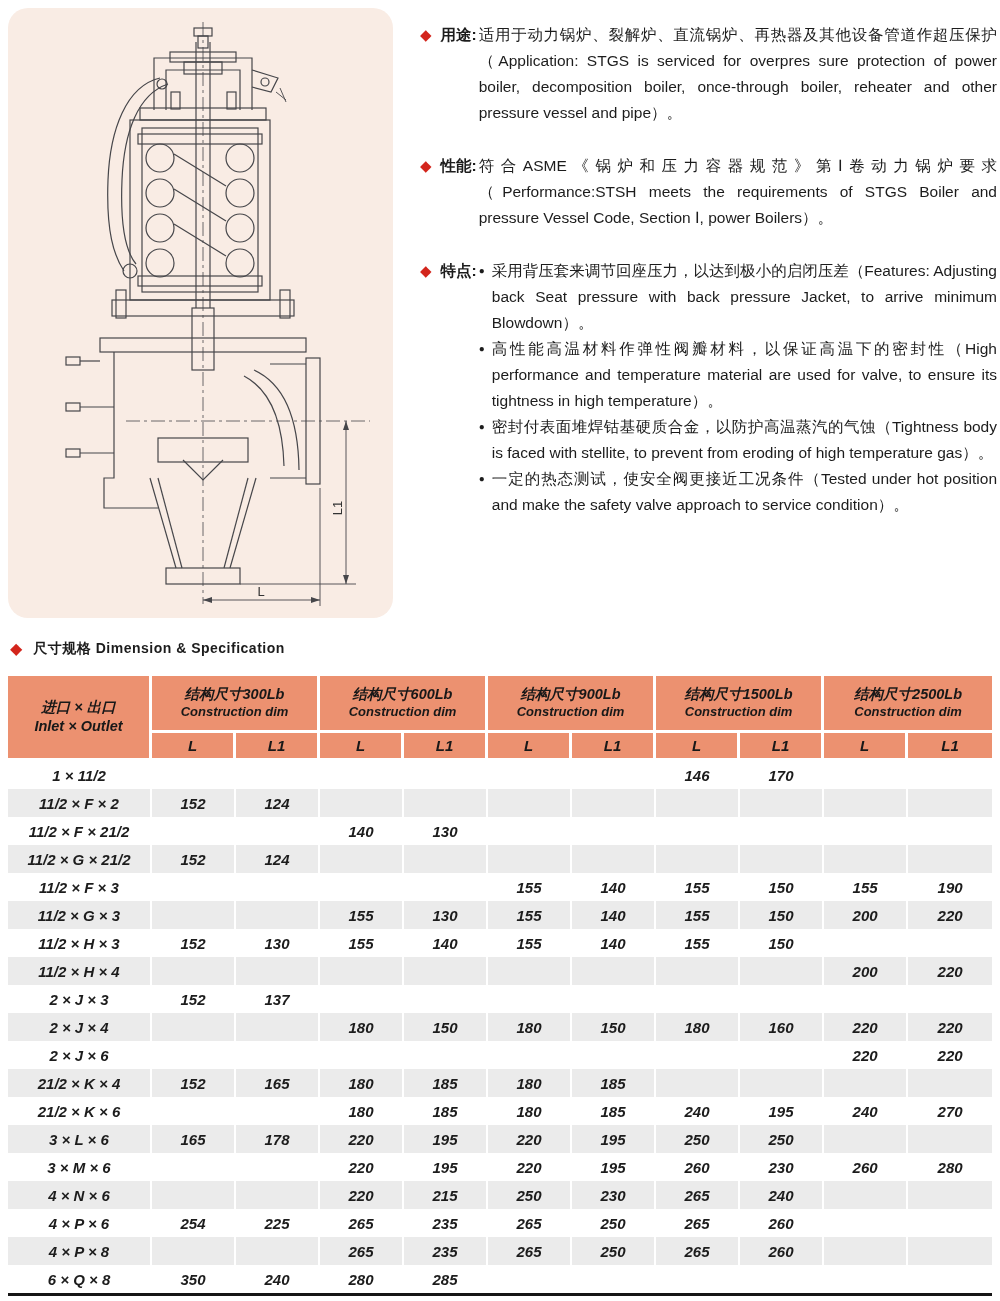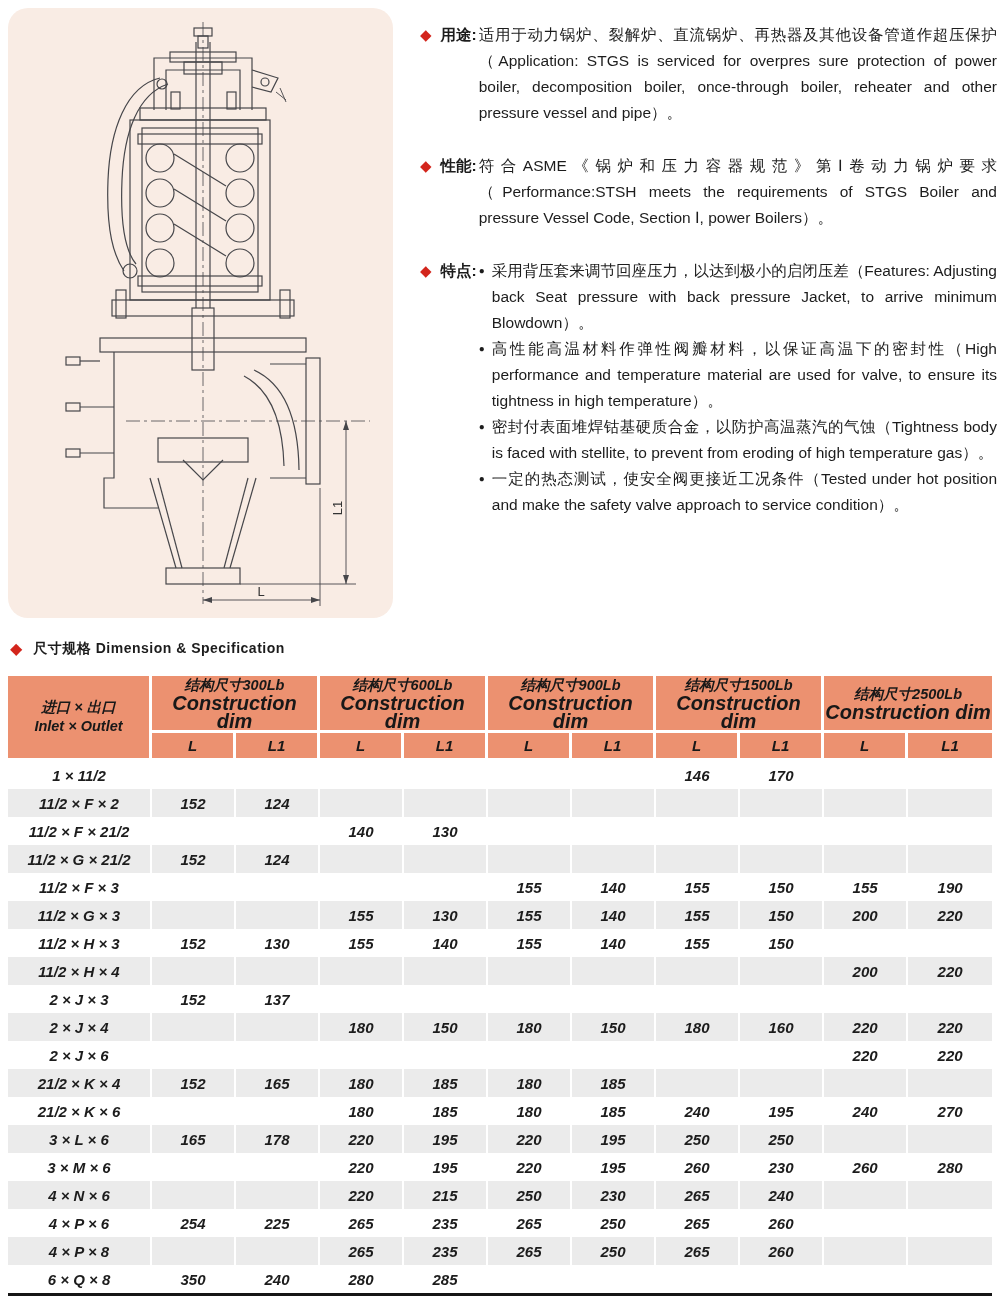--- a/index.html
+++ b/index.html
@@ -32,21 +32,21 @@
   table { border-collapse:separate; border-spacing:0; table-layout:fixed; width:984px; }
   th, td { padding:0; margin:0; }
   thead th {
     background:#ec9170; color:#181818; font-weight:bold;
     border-right:3px solid #fff; border-bottom:3px solid #fff;
     vertical-align:middle; text-align:center;
   }
   thead th.lastcol { border-right:none; }
   th.inlet-th { font-size:14.5px; line-height:19px; }
   .grp-zh { font-size:14.5px; line-height:18px; }
-  .grp-en { font-size:20px; line-height:18px; }
+  .grp-en { font-size:13px; line-height:18px; }
   tr.grp-row th { height:54px; }
   tr.sub-row th { height:25px; font-size:15px; }
   tbody td {
     height:28px; text-align:center; vertical-align:middle;
     font-size:15px; font-weight:bold; color:#1c1c1c;
     border-right:2px solid #fff;
   }
   tbody td:last-child { border-right:none; }
   tbody tr:nth-child(even) td { background:#ebebeb; }
 </style>

